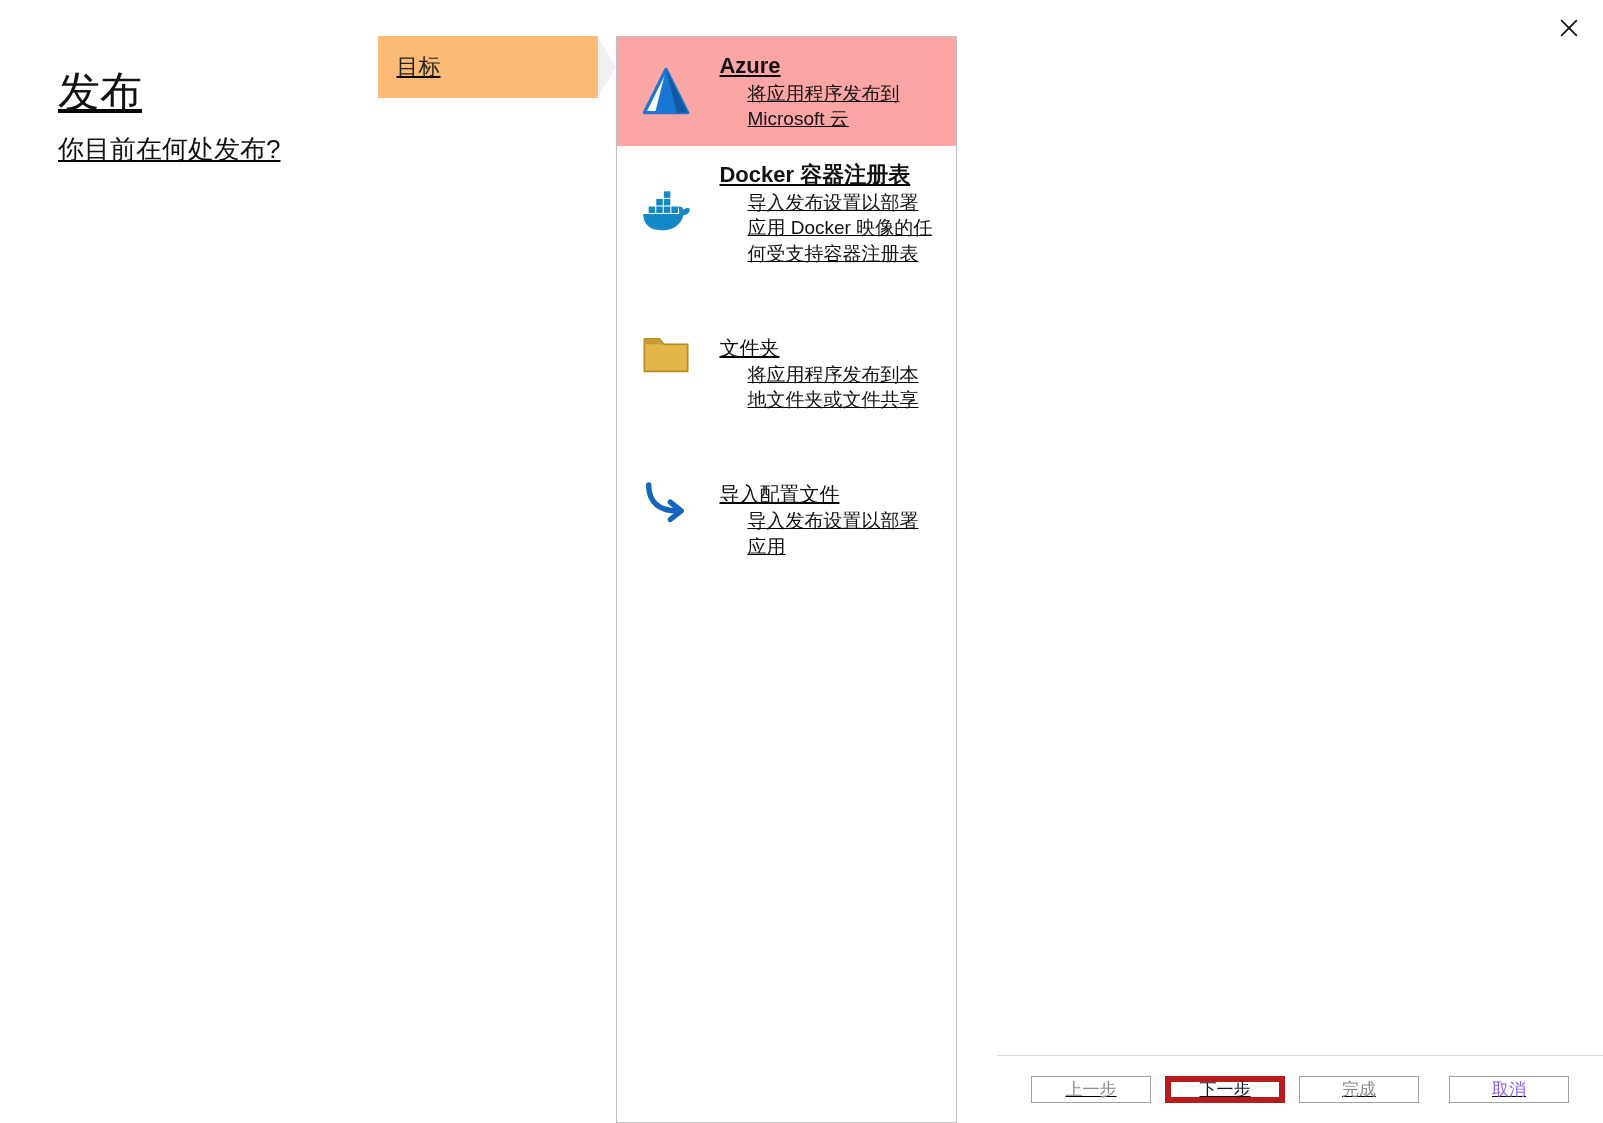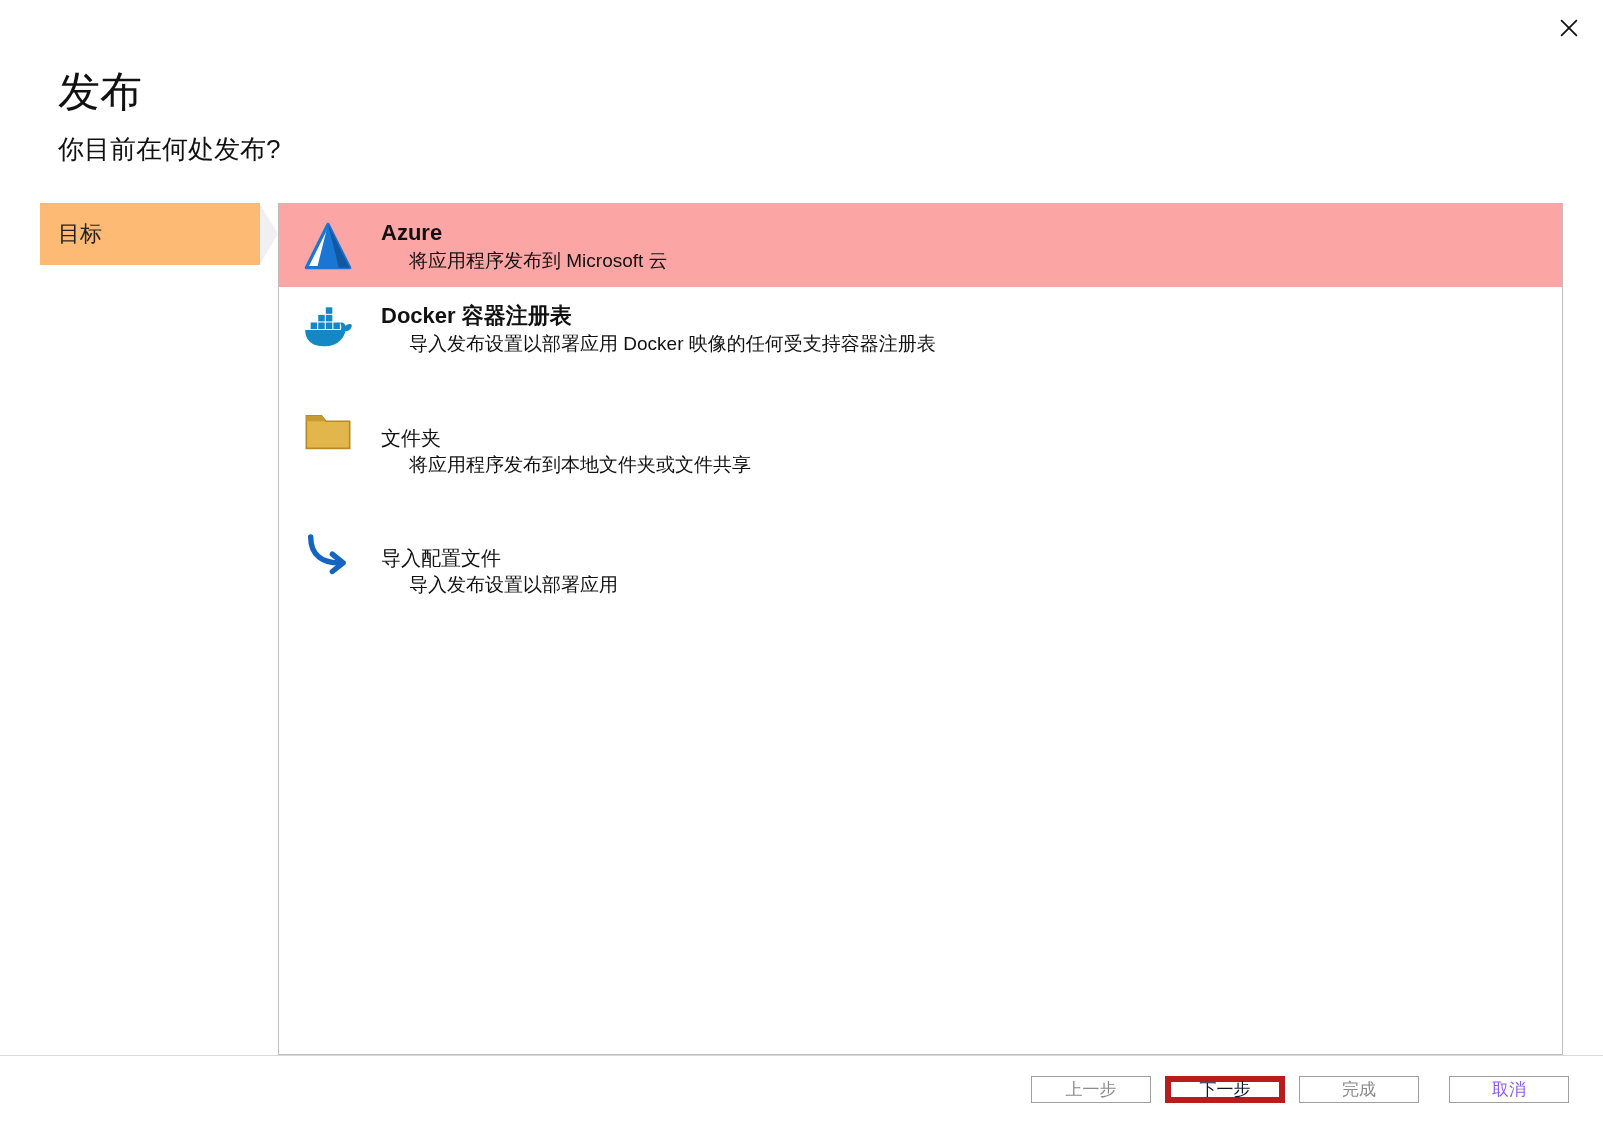--- a/index.html
+++ b/index.html
@@ -8,21 +8,21 @@
       height: 1123px;
       font-family: "Microsoft YaHei", "Segoe UI", sans-serif;
       background: #fff;
       overflow: hidden;
     }
     .window {
       position: relative;
       width: 100%;
       height: 100%;
       display: flex;
-      flex-direction: column;
+      text-decoration: underline;
     }
     .close-btn {
       position: absolute;
       top: 18px;
       right: 24px;
       width: 20px;
       height: 20px;
       cursor: pointer;
       display: flex;
       align-items: center;

